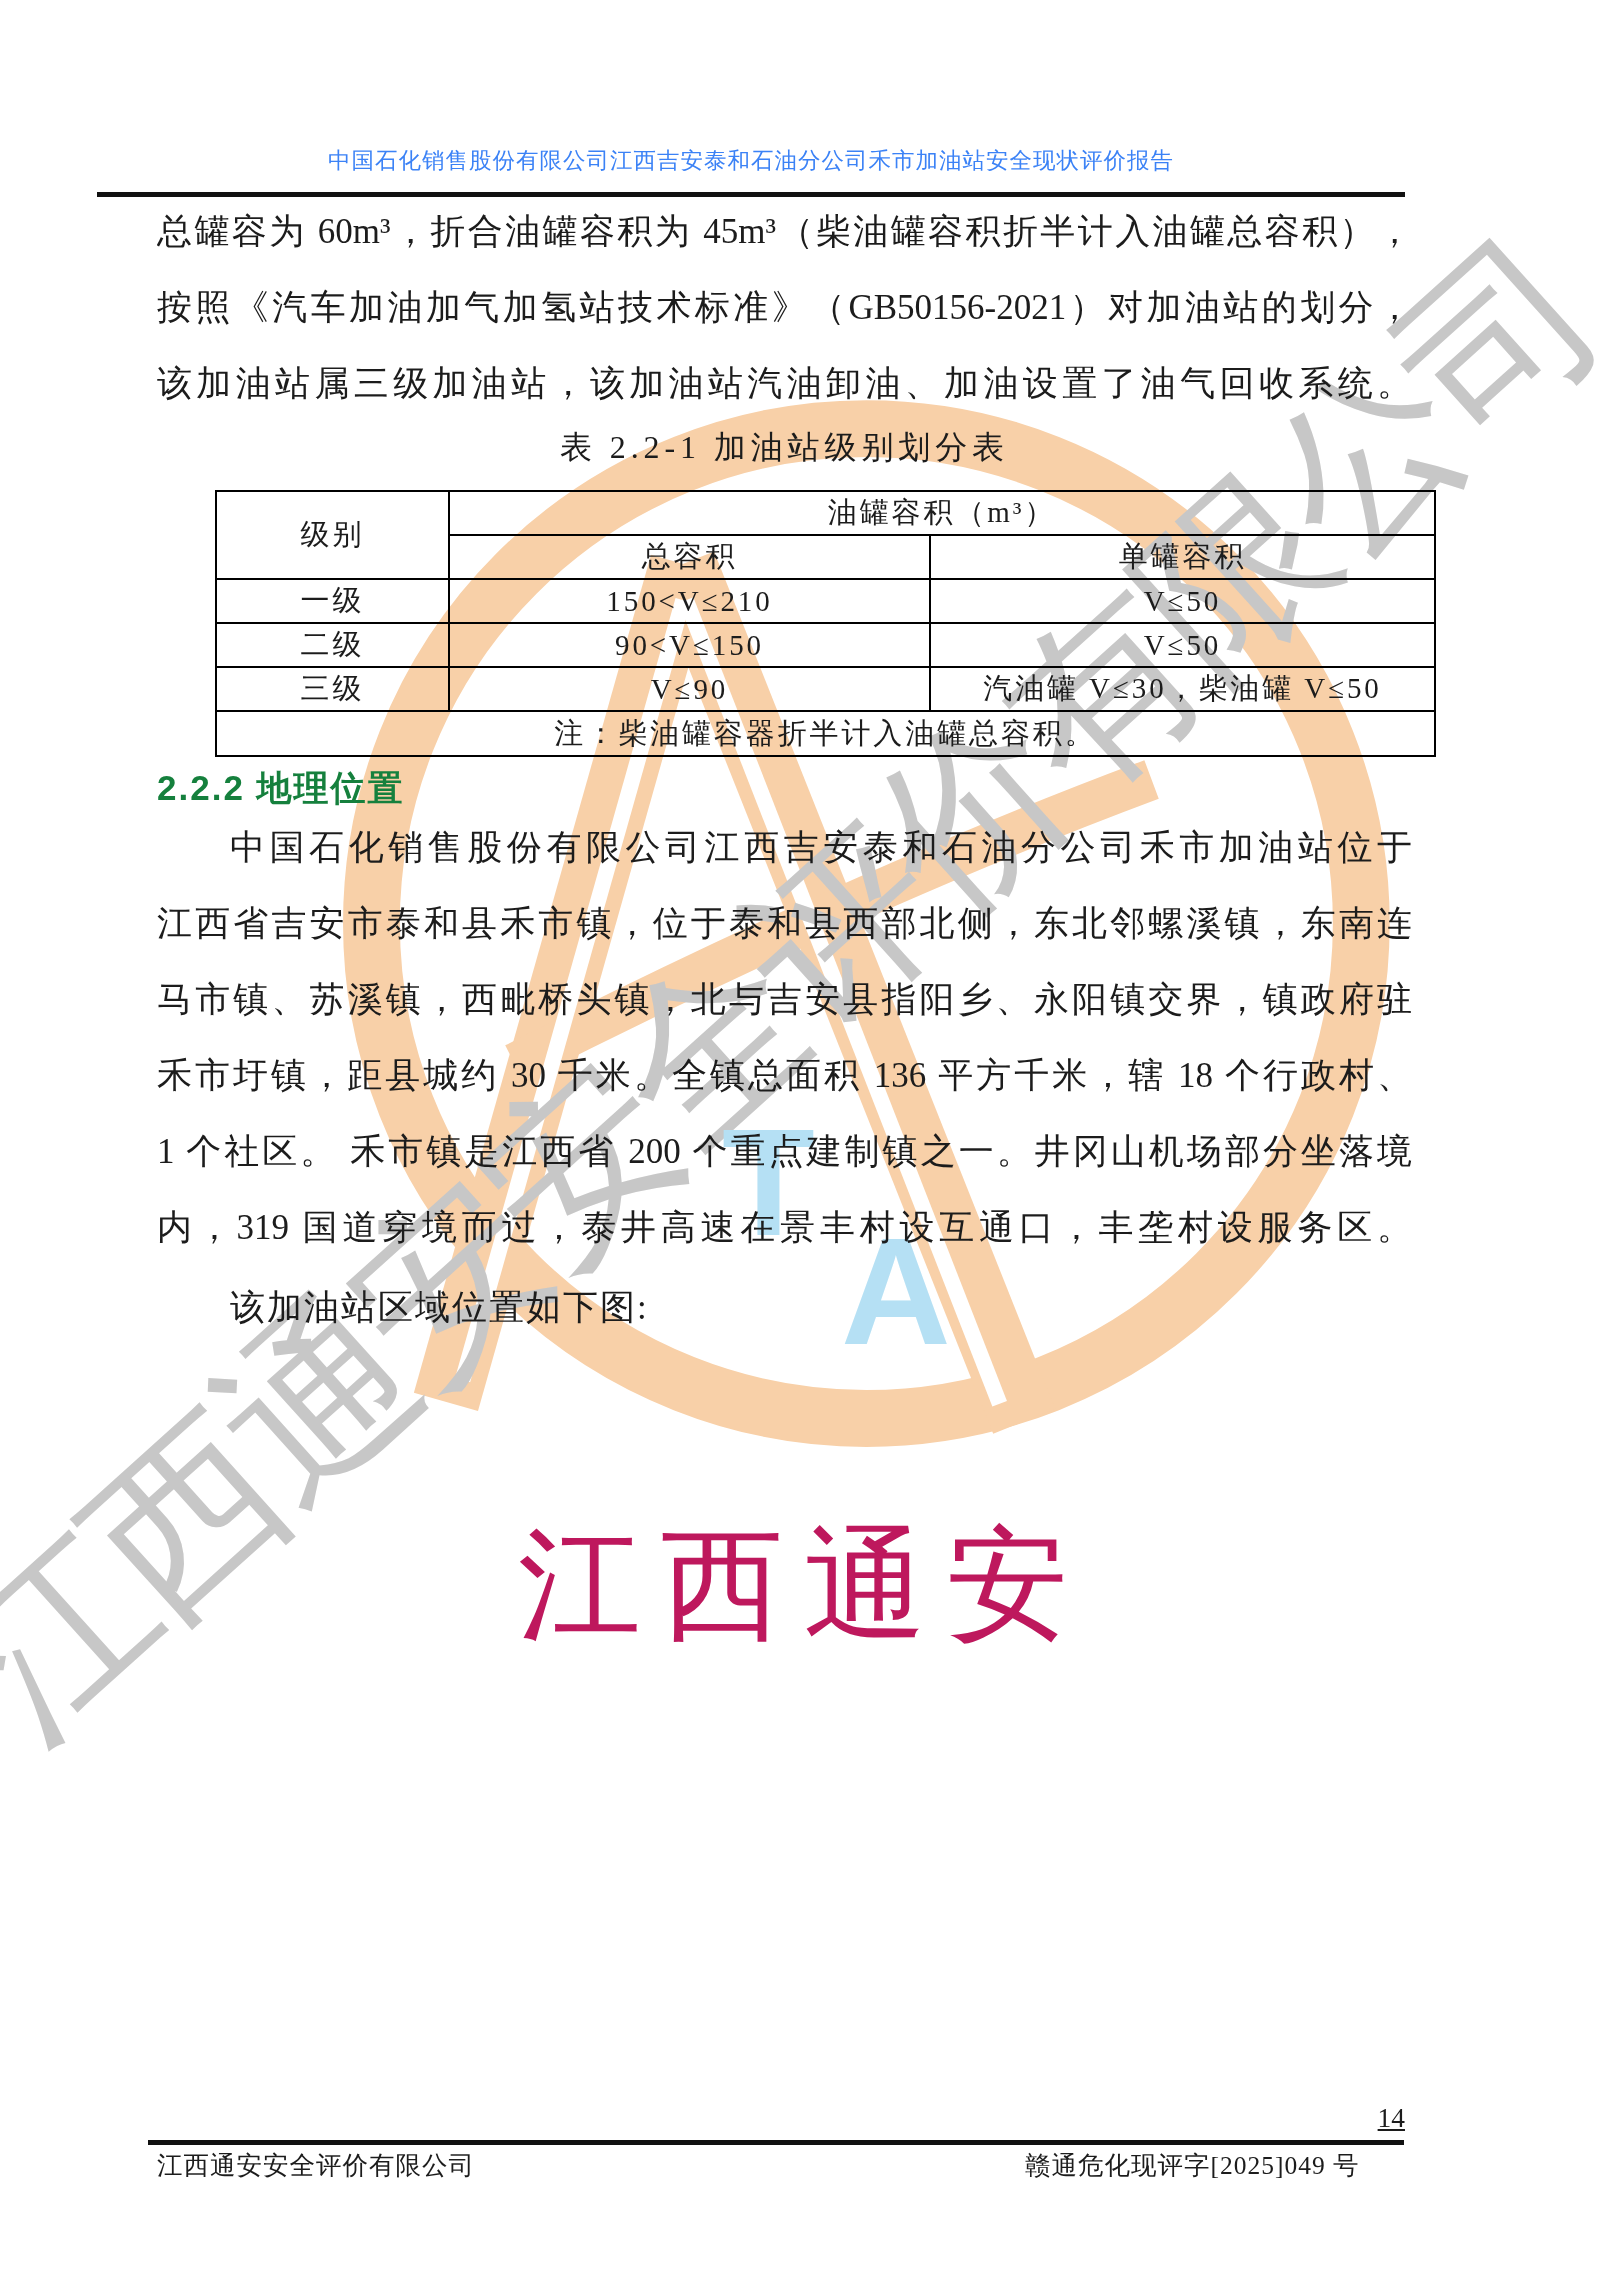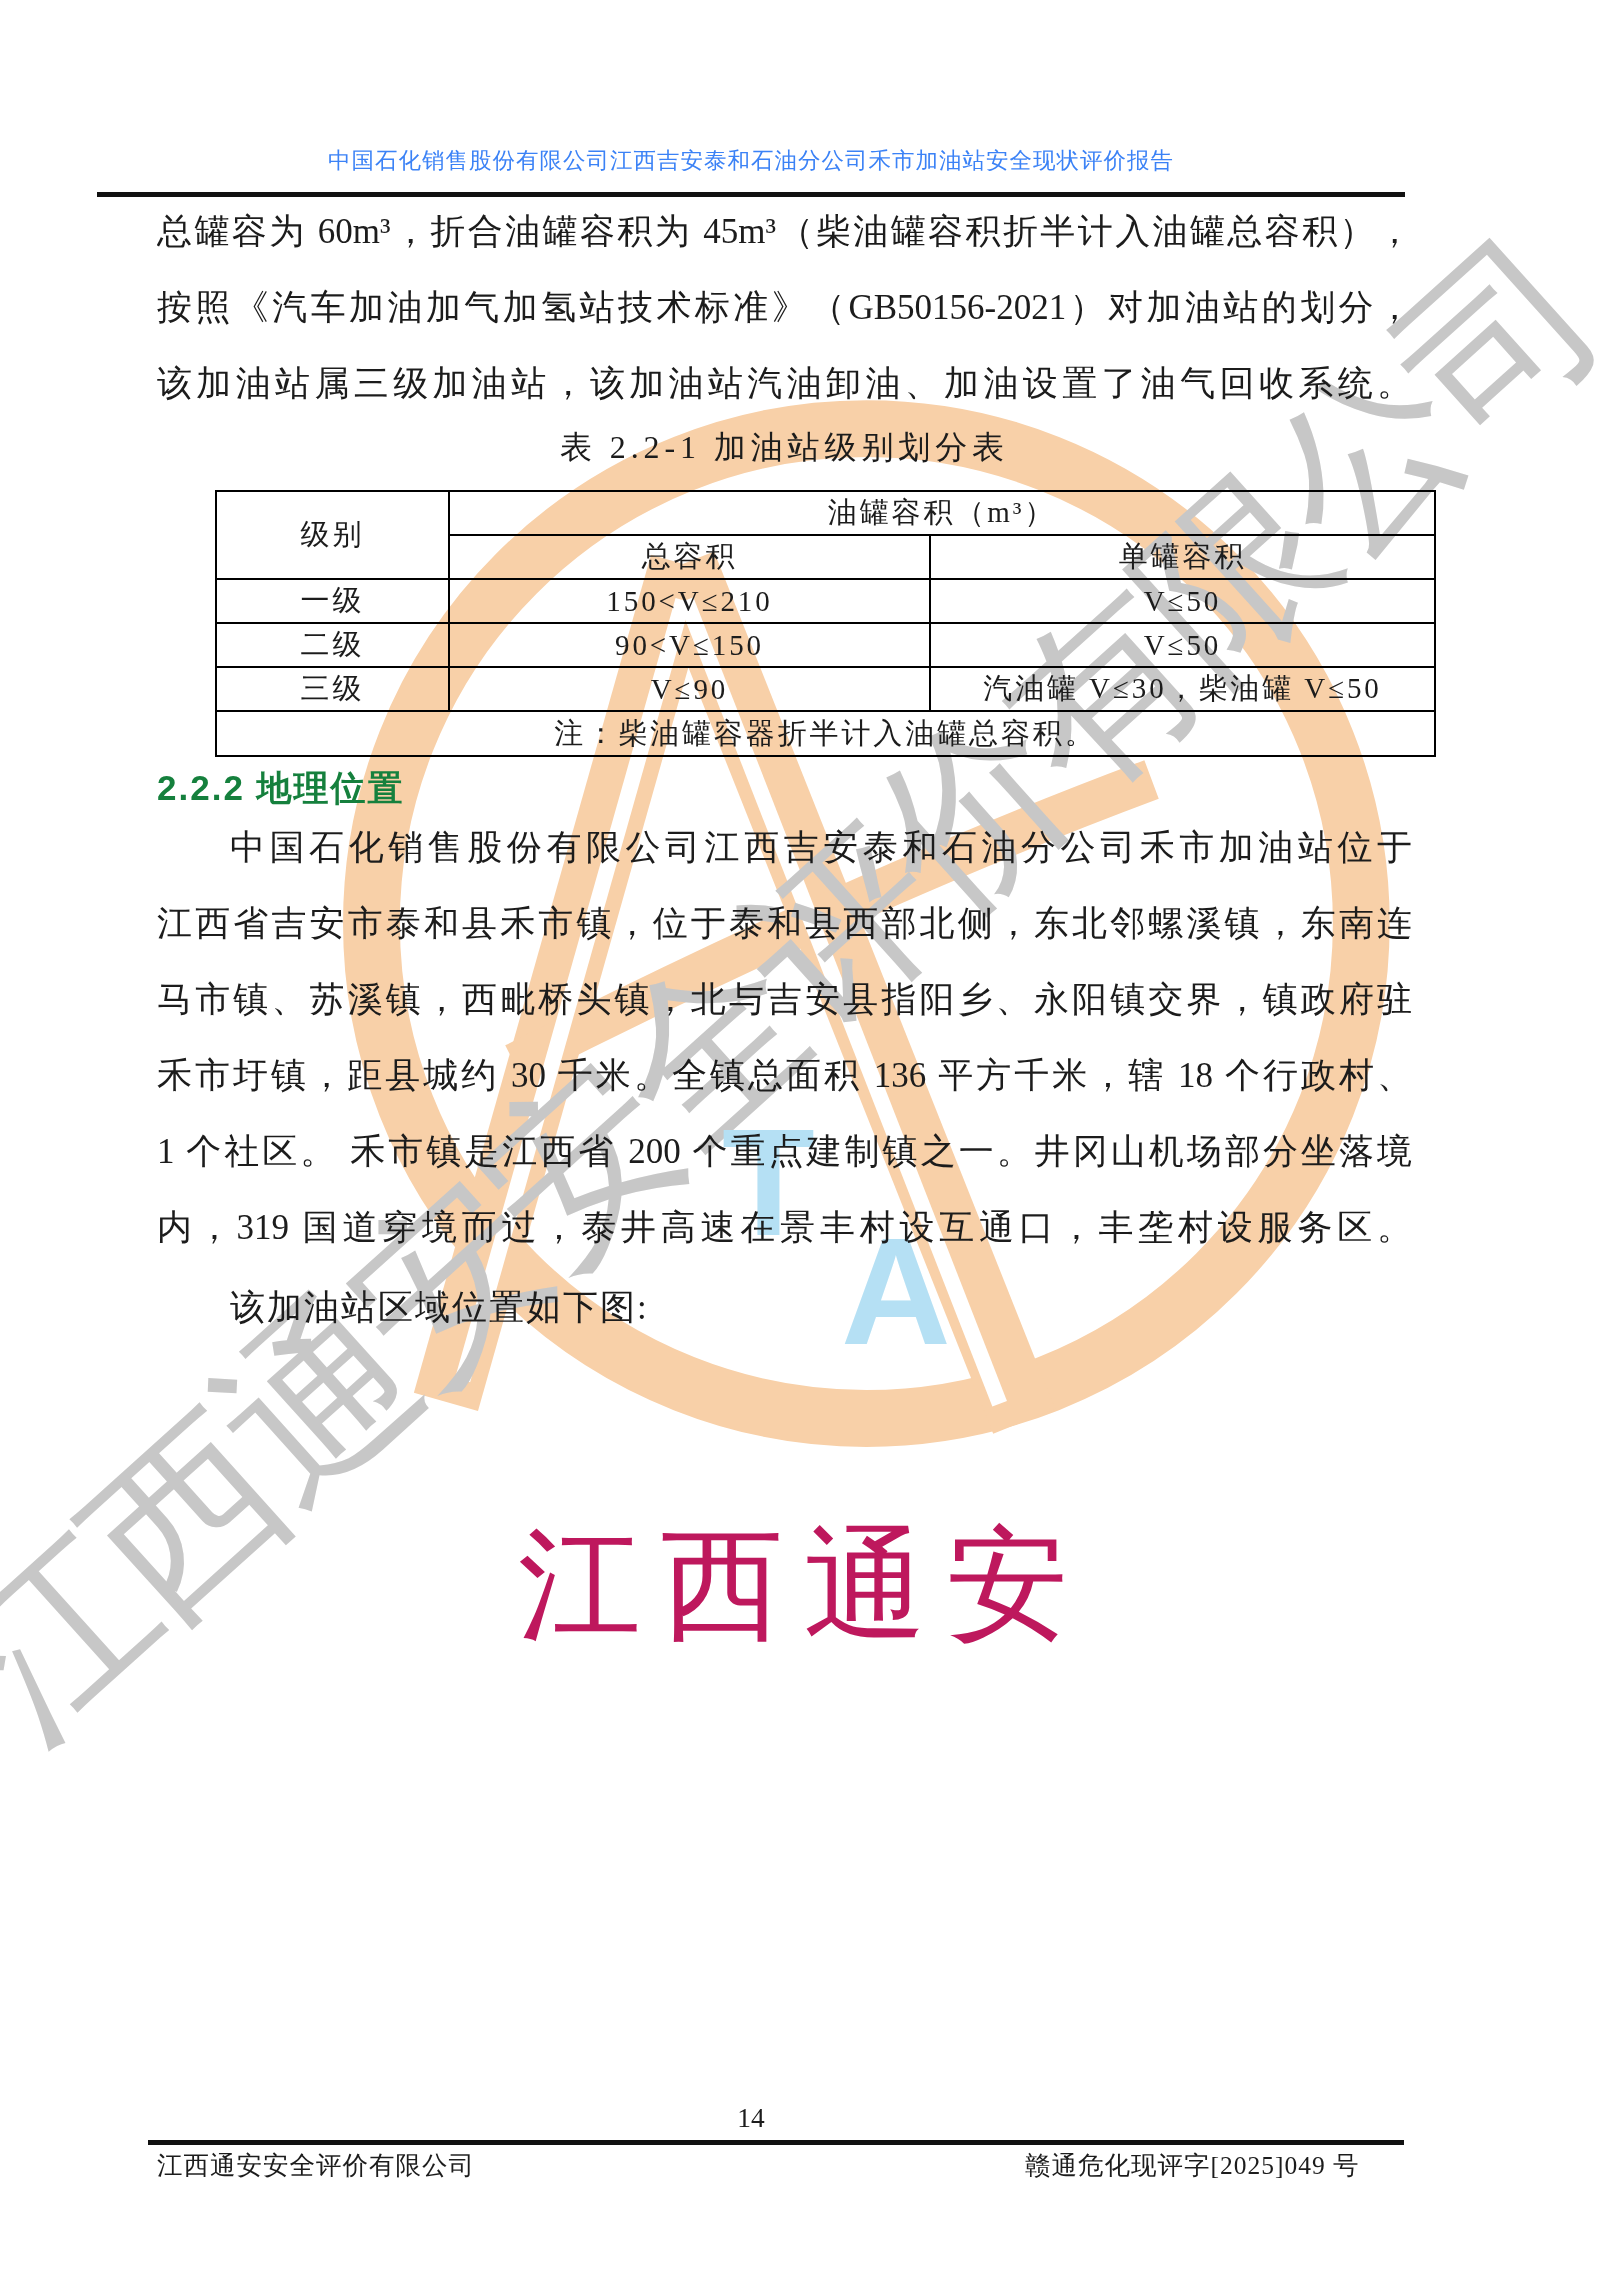--- a/index.html
+++ b/index.html
@@ -75,21 +75,21 @@
   }
   table.cls td{
     border:2px solid #000;
     text-align:center;vertical-align:middle;
     padding:0;height:42px;overflow:hidden;white-space:nowrap;
   }
   table.cls tr.note-row td{height:43px;}
 
   .page-number{
     position:absolute;left:97px;top:2103px;width:1308px;
-    text-align:center;font-size:27.4px;
+    text-align:right;font-size:27.4px;text-decoration:underline;
   }
   .footer-left{
     position:absolute;left:157px;top:2148px;
     font-size:25.5px;letter-spacing:1px;white-space:nowrap;
   }
   .footer-right{
     position:absolute;left:1025px;top:2148px;
     font-size:25.5px;letter-spacing:1px;white-space:nowrap;
   }
 </style>

